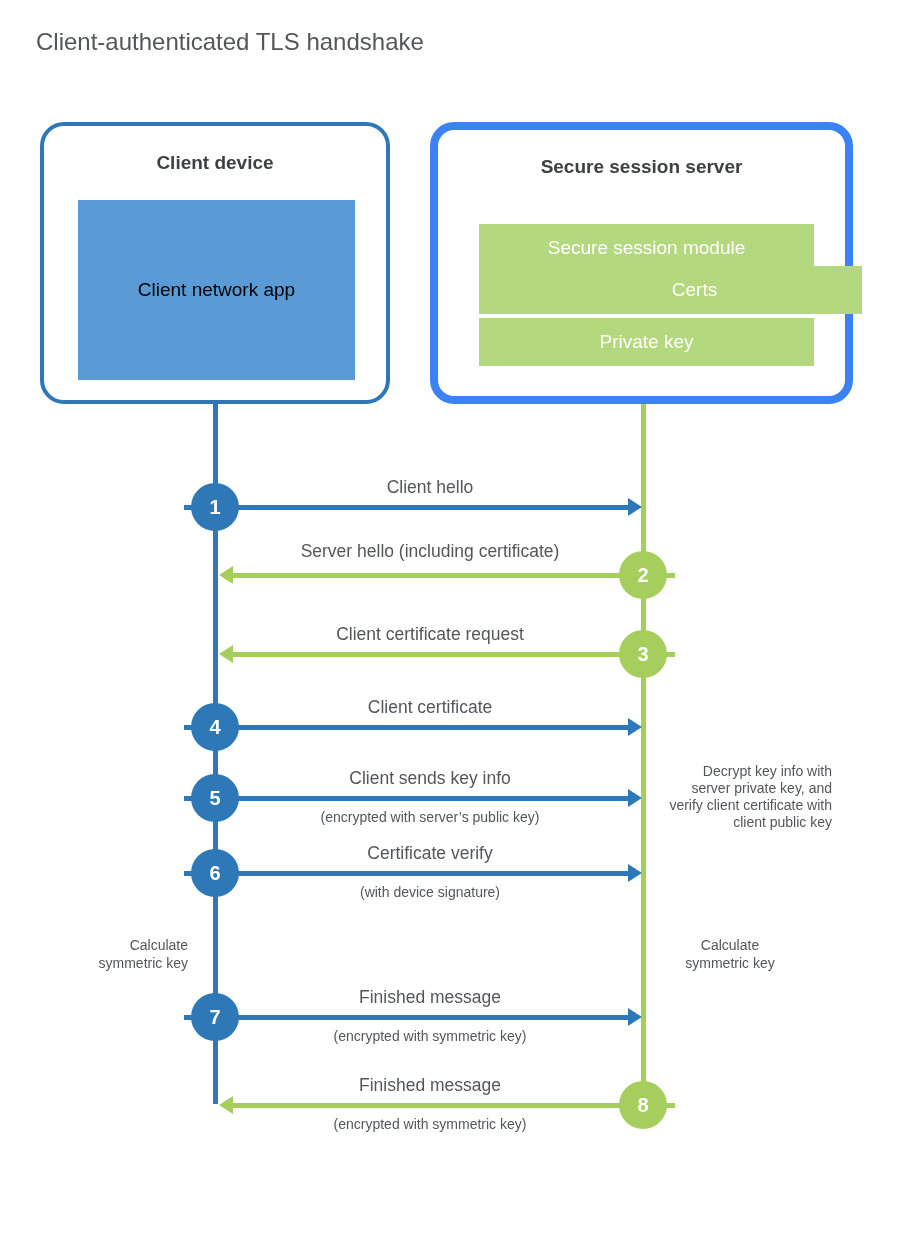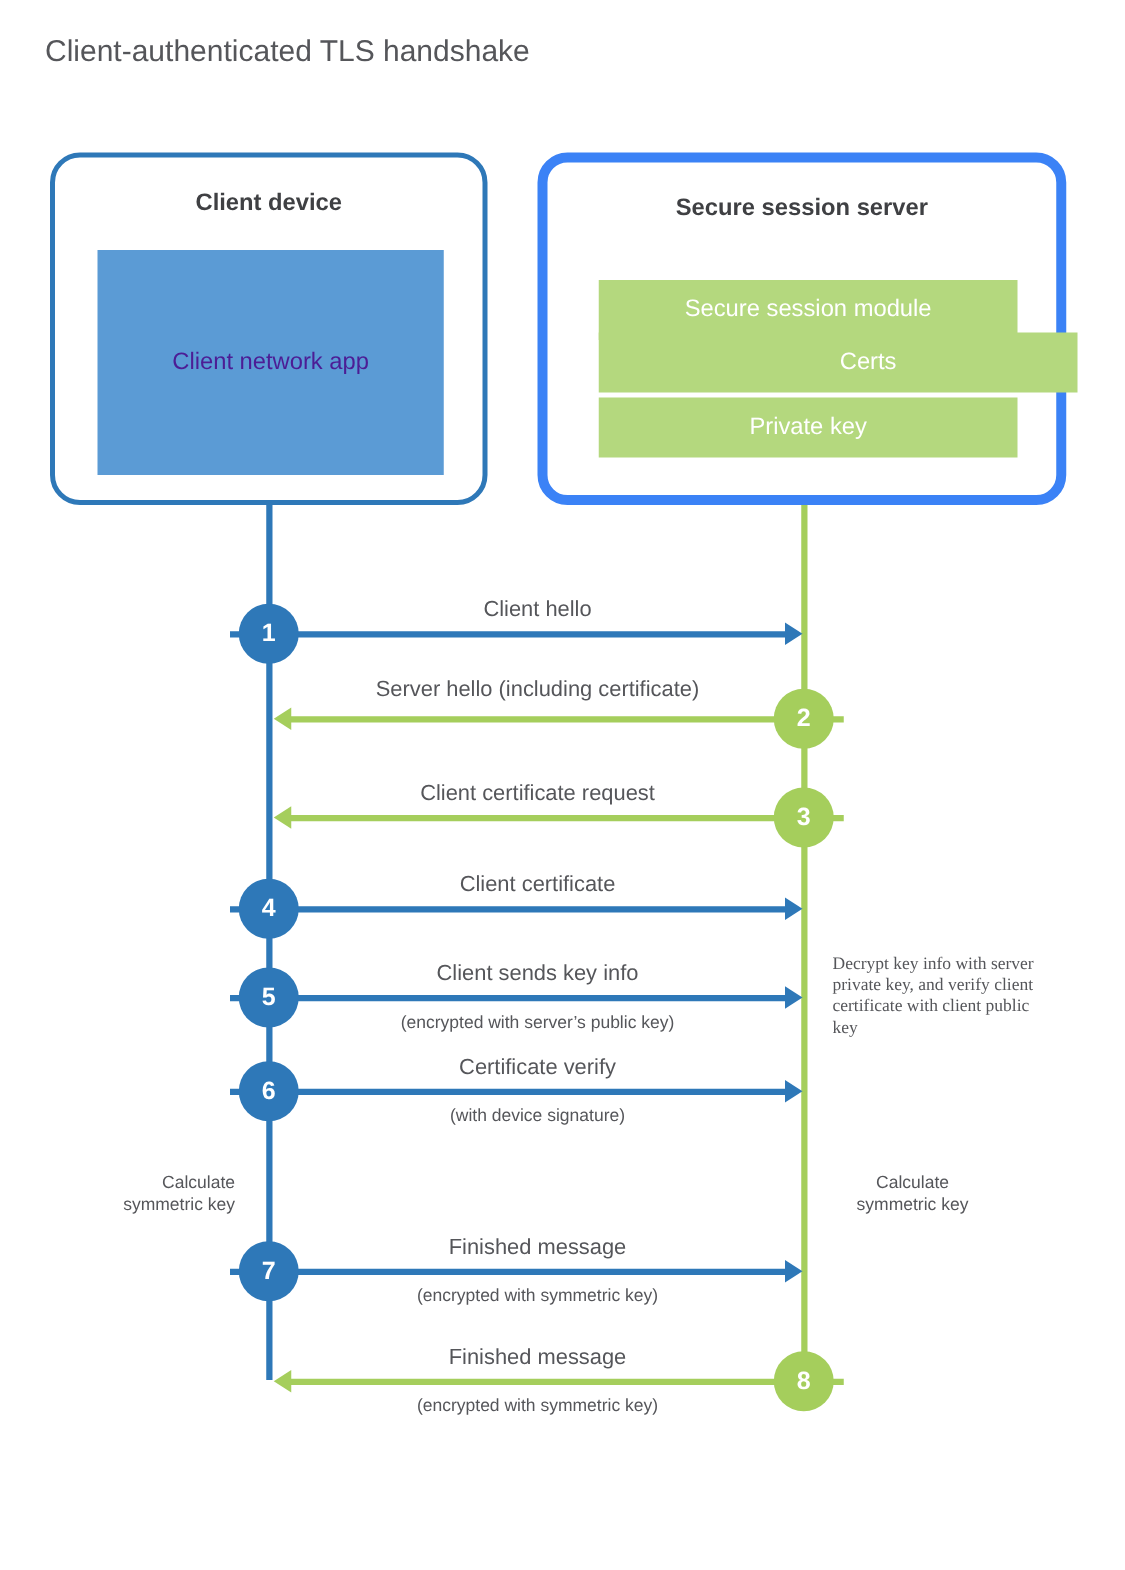--- a/index.html
+++ b/index.html
@@ -20,21 +20,21 @@
   .server-box{left:430px;width:423px;border:8px solid #3b82f6;}
   .actor-title{
     position:absolute;left:0;right:0;top:26px;
     text-align:center;font-size:19px;font-weight:bold;color:#3f4043;
   }
   .client-app{
     position:absolute;left:34px;top:74px;width:277px;height:180px;
     background:#5b9bd5;display:flex;align-items:center;justify-content:center;
   }
   .client-app-label{
-    width:180px;text-align:center;color:#4c1d95;font-size:19px;line-height:1.45;
+    width:180px;text-align:center;color:#000000;font-size:19px;line-height:1.45;
   }
   .server-bar{
     position:absolute;left:41px;width:335px;height:48px;
     background:#b4d87e;display:flex;align-items:center;justify-content:center;
     color:#ffffff;font-size:19px;
   }
   .bar1{top:74px;margin-top:20px;} .bar2{top:136px;padding-left:48px;} .bar3{top:188px;}
   
   .lifeline{position:absolute;width:5px;z-index:1;}
   .lifeline.blue{left:213px;top:404px;height:700px;background:#2e78b8;}
@@ -70,21 +70,21 @@
   .msg-sub{
     position:absolute;left:250px;width:360px;text-align:center;
     font-size:14px;color:#55565a;z-index:4;
   }
   
   .side-note{
     position:absolute;font-size:14px;color:#55565a;line-height:1.3;z-index:4;
   }
   .calc-left{left:78px;width:110px;top:936px;text-align:right;}
   .calc-right{left:674px;width:112px;top:936px;text-align:center;}
-  .server-process-note{left:666px;width:166px;top:763px;text-align:left;line-height:1.22;font-family:Liberation Serif, serif;}
+  .server-process-note{left:666px;width:166px;top:763px;text-align:right;line-height:1.22;}
 </style>
 </head>
 <body>
 
 <div class="canvas">
 
   <div class="title">Client-authenticated TLS handshake</div>
 
   <div class="actor-box client-box">
     <div class="actor-title">Client device</div>

